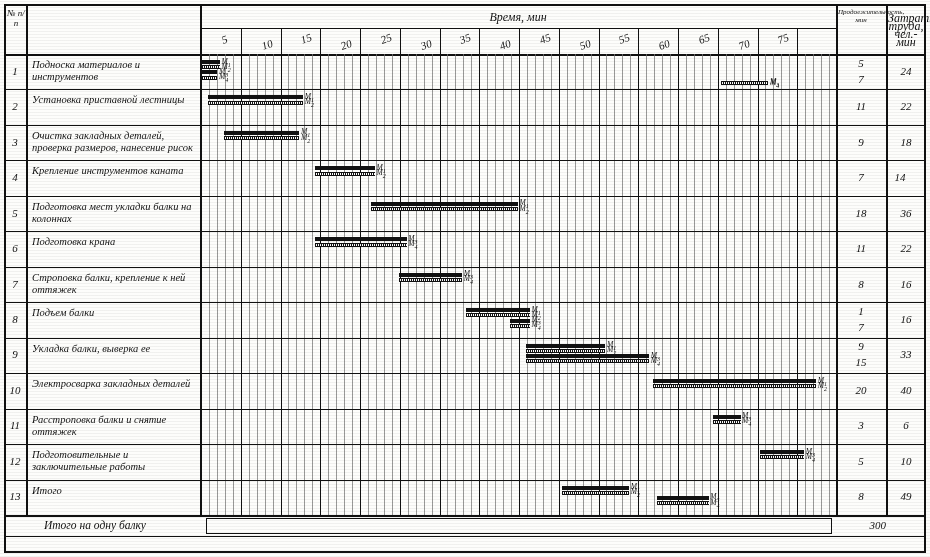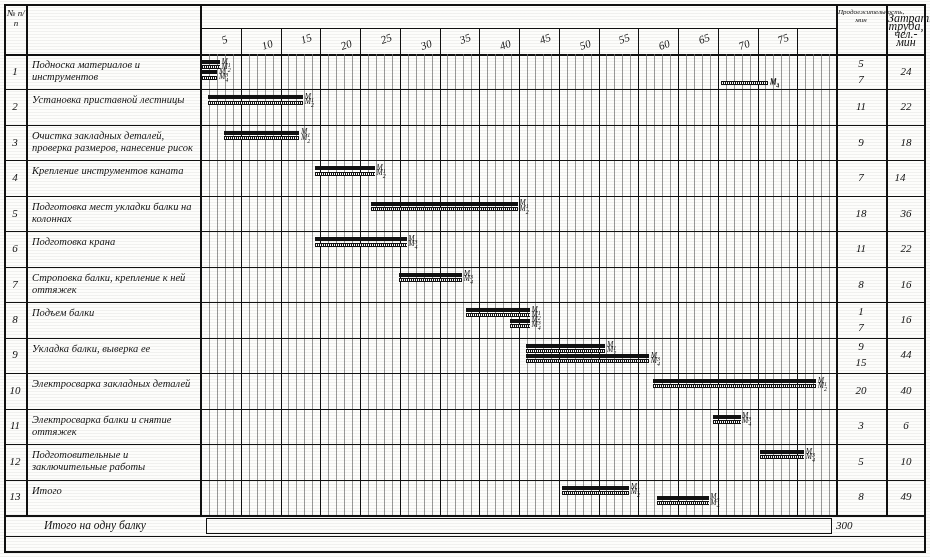--- a/index.html
+++ b/index.html
@@ -53,20 +53,21 @@
   <div class="vline thick" style="left:200px;top:4px;height:511px;"></div>
   <div class="vline thick" style="left:836px;top:4px;height:511px;"></div>
   <div class="vline thick" style="left:886px;top:4px;height:511px;"></div>
 
   <div class="hline thickh" style="left:4px;top:515px;width:922px;"></div>
   <div class="hline" style="left:4px;top:536px;width:922px;"></div>
 
   <div class="hdr-txt" style="left:6px;top:8px;width:20px;font-size:9px;line-height:10px;">
     <span style="font-size:9px;">№ п/п</span>
   </div>
+  <div class="hdr-txt" style="left:200px;top:10px;width:636px;font-size:12px;">Время, мин</div>
   <div class="hdr-txt" style="left:838px;top:8px;width:46px;font-size:7px;line-height:8px;text-align:center;">Продолжительность, мин</div>
   <div class="hdr-txt" style="left:888px;top:14px;width:36px;font-size:12px;line-height:8px;text-align:center;">Затраты труда, чел.-мин</div>
 
   <div id="dyn">
       <div style="position:absolute;left:208.5px;top:54px;width:1px;height:461px;background:#777;opacity:0.75;"></div>
       <div style="position:absolute;left:216.5px;top:54px;width:1px;height:461px;background:#777;opacity:0.75;"></div>
       <div style="position:absolute;left:224.5px;top:54px;width:1px;height:461px;background:#777;opacity:0.75;"></div>
       <div style="position:absolute;left:232.5px;top:54px;width:1px;height:461px;background:#777;opacity:0.75;"></div>
       <div style="position:absolute;left:240.5px;top:54px;width:1px;height:461px;background:#111;opacity:1;"></div>
       <div style="position:absolute;left:240.5px;top:28px;width:1px;height:26px;background:#111;"></div>
@@ -212,29 +213,29 @@
       <div class="num" style="left:4px;top:312.96153846153845px;width:22px;">8</div>
       <div class="opname" style="left:32px;top:307.2307692307692px;width:164px;">Подъем балки</div>
       <div class="cell-val" style="left:836px;top:304.96153846153845px;width:50px;">1</div>
       <div class="cell-val" style="left:836px;top:320.96153846153845px;width:50px;">7</div>
       <div class="cell-val" style="left:886px;top:312.96153846153845px;width:40px;">16</div>
       <div class="hline" style="left:4px;top:338px;width:922px;background:#111;"></div>
       <div class="num" style="left:4px;top:348.4230769230769px;width:22px;">9</div>
       <div class="opname" style="left:32px;top:342.6923076923077px;width:164px;">Укладка балки, выверка ее</div>
       <div class="cell-val" style="left:836px;top:340.4230769230769px;width:50px;">9</div>
       <div class="cell-val" style="left:836px;top:356.4230769230769px;width:50px;">15</div>
-      <div class="cell-val" style="left:886px;top:348.4230769230769px;width:40px;">44</div>
+      <div class="cell-val" style="left:886px;top:348.4230769230769px;width:40px;">33</div>
       <div class="hline" style="left:4px;top:373px;width:922px;background:#111;"></div>
       <div class="num" style="left:4px;top:383.88461538461536px;width:22px;">10</div>
       <div class="opname" style="left:32px;top:378.15384615384613px;width:164px;">Электросварка закладных деталей</div>
       <div class="cell-val" style="left:836px;top:383.88461538461536px;width:50px;">20</div>
       <div class="cell-val" style="left:886px;top:383.88461538461536px;width:40px;">40</div>
       <div class="hline" style="left:4px;top:409px;width:922px;background:#111;"></div>
       <div class="num" style="left:4px;top:419.3461538461538px;width:22px;">11</div>
-      <div class="opname" style="left:32px;top:413.6153846153846px;width:164px;">Электросварка балки и снятие оттяжек</div>
+      <div class="opname" style="left:32px;top:413.6153846153846px;width:164px;">Расстроповка балки и снятие оттяжек</div>
       <div class="cell-val" style="left:836px;top:419.3461538461538px;width:50px;">3</div>
       <div class="cell-val" style="left:886px;top:419.3461538461538px;width:40px;">6</div>
       <div class="hline" style="left:4px;top:444px;width:922px;background:#111;"></div>
       <div class="num" style="left:4px;top:454.80769230769226px;width:22px;">12</div>
       <div class="opname" style="left:32px;top:449.07692307692304px;width:164px;">Подготовительные и заключительные работы</div>
       <div class="cell-val" style="left:836px;top:454.80769230769226px;width:50px;">5</div>
       <div class="cell-val" style="left:886px;top:454.80769230769226px;width:40px;">10</div>
       <div class="hline" style="left:4px;top:480px;width:922px;background:#111;"></div>
       <div class="num" style="left:4px;top:490.2692307692308px;width:22px;">13</div>
       <div class="opname" style="left:32px;top:484.53846153846155px;width:164px;">Итого</div>
@@ -308,17 +309,17 @@
       <div class="mlabel" style="left:630.8px;top:482.03846153846155px;">М<sub>1</sub></div>
       <div class="bar hatch" style="left:561.7249999999999px;top:490.73846153846154px;width:67.57500000000005px;"></div>
       <div class="mlabel" style="left:630.8px;top:487.23846153846154px;">М<sub>2</sub></div>
       <div class="bar solid" style="left:657.125px;top:495.9384615384615px;width:51.674999999999955px;"></div>
       <div class="mlabel" style="left:710.3px;top:492.4384615384615px;">М<sub>3</sub></div>
       <div class="bar hatch" style="left:657.125px;top:501.13846153846157px;width:51.674999999999955px;"></div>
       <div class="mlabel" style="left:710.3px;top:497.63846153846157px;">М<sub>4</sub></div>
     </div>
 
   <div class="total" style="left:44px;top:519px;font-size:11.5px;">Итого на одну балку</div>
-  <div class="total" style="left:836px;top:519px;width:50px;text-align:left;">300</div>
+  <div class="total" style="left:836px;top:519px;width:50px;text-align:right;">300</div>
   <div class="total-box" style="left:206px;top:518px;width:624px;height:14px;"></div>
 
   <div class="noise"></div>
 </div>
 
 </body></html>

